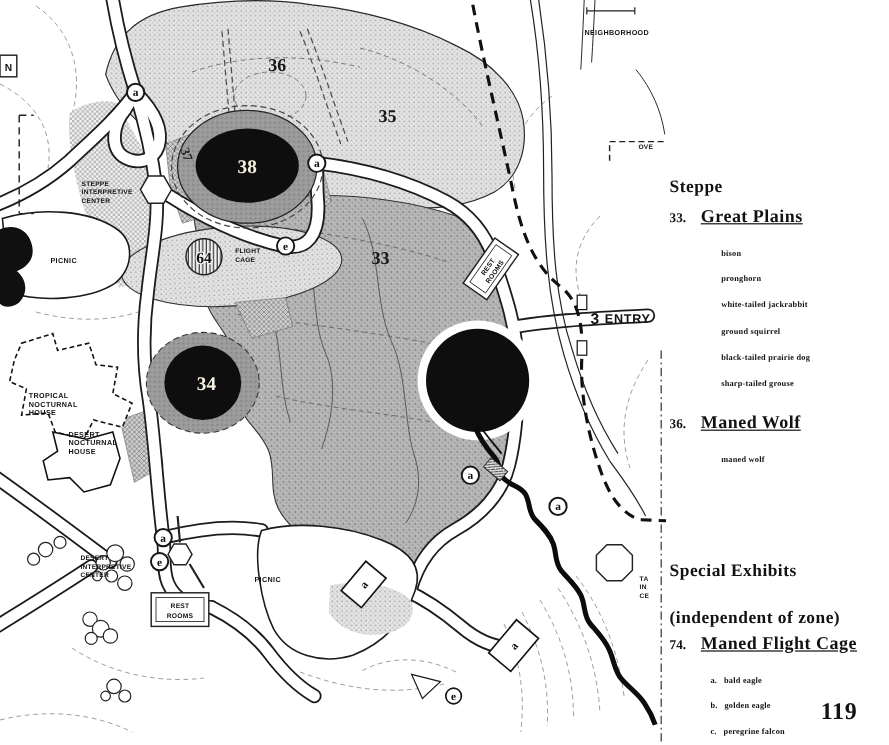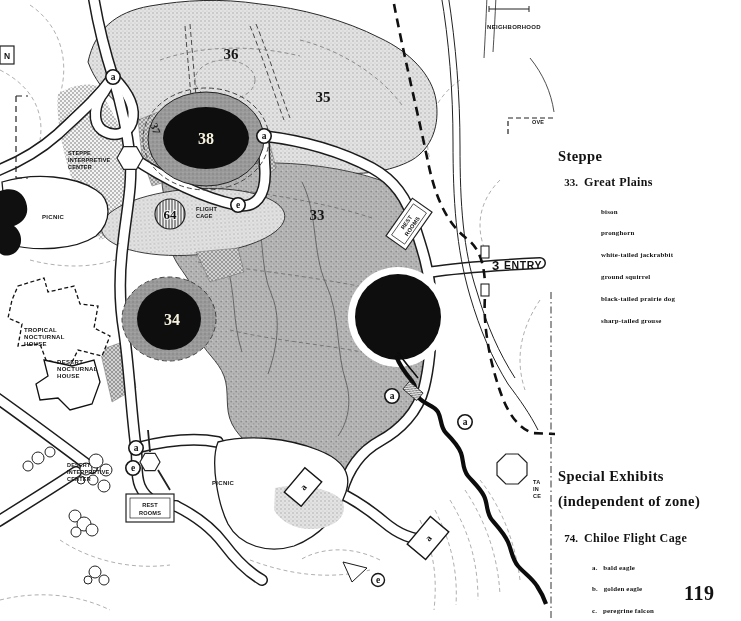--- a/index.html
+++ b/index.html
@@ -15,22 +15,22 @@
   .znum-med{font:bold 13px "Liberation Serif",serif;fill:#111;text-anchor:middle;paint-order:stroke;stroke:#f2f2f2;stroke-width:2px;}
   .znum-rot{font:bold 11px "Liberation Serif",serif;fill:#222;text-anchor:middle;}
   .mkr-t{font:bold 9.5px "Liberation Serif",serif;fill:#0e0e0e;text-anchor:middle;}
   .entry-n{font:bold 13px "Liberation Sans",sans-serif;fill:#111;}
   .entry-t{font:bold 10.5px "Liberation Sans",sans-serif;fill:#111;letter-spacing:.6px;}
   .nlabel{font:bold 8.5px "Liberation Sans",sans-serif;fill:#111;text-anchor:middle;}
   
   .legend{position:absolute;left:556px;top:0;width:185px;height:621px;font-family:"Liberation Serif",serif;color:#121212;}
   .lg-h{position:absolute;left:2px;margin:0;font-size:14.5px;font-weight:bold;letter-spacing:.4px;white-space:nowrap;}
   .lg-item{position:absolute;left:2px;width:182px;}
-  .lg-num{display:inline-block;width:26px;font-weight:bold;font-size:11px;text-align:center;}
-  .lg-name{font-weight:bold;font-size:12px;letter-spacing:.4px;white-space:nowrap;}
+  .lg-num{display:inline-block;width:26px;font-weight:bold;font-size:11px;}
+  .lg-name{font-weight:bold;font-size:15px;letter-spacing:.4px;white-space:nowrap;text-decoration:underline;}
   .lg-species{margin:3px 0 0 43px;font-size:6.9px;font-weight:bold;line-height:7.3px;letter-spacing:.2px;white-space:pre;}
   .pagenum{position:absolute;left:128px;top:582px;font-size:20px;font-weight:bold;letter-spacing:.5px;}
 </style>
 </head>
 <body>
 
 <div class="map-wrap">
 <svg width="555" height="621" viewBox="0 0 555 621" xmlns="http://www.w3.org/2000/svg">
   <defs>
     <pattern id="dots" width="4" height="4" patternUnits="userSpaceOnUse">
@@ -340,28 +340,34 @@
       <div>pronghorn</div>
       <div>white-tailed jackrabbit</div>
       <div>ground squirrel</div>
       <div>black-tailed prairie dog</div>
       <div>sharp-tailed grouse</div>
     </div>
   </div>
 
 
 
+  <div class="lg-item" style="top:344px">
+    <span class="lg-num">36.</span><span class="lg-name">Maned Wolf</span>
+    <div class="lg-species">
+      <div>maned wolf</div>
+    </div>
+  </div>
 
 
 
   <h2 class="lg-h" style="top:468px">Special Exhibits</h2>
-  <h2 class="lg-h" style="top:493px">(independent of zone)</h2>
+  <h2 class="lg-h" style="top:507px">(independent of zone)</h2>
 
   <div class="lg-item" style="top:528px">
-    <span class="lg-num">74.</span><span class="lg-name">Chiloe Flight Cage</span>
+    <span class="lg-num">74.</span><span class="lg-name">Maned Flight Cage</span>
     <div class="lg-species" style="margin-left:34px">
       <div>a.   bald eagle</div>
       <div>b.   golden eagle</div>
       <div>c.   peregrine falcon</div>
       
     </div>
   </div>
 
   <div class="pagenum">119</div>
 </div>

